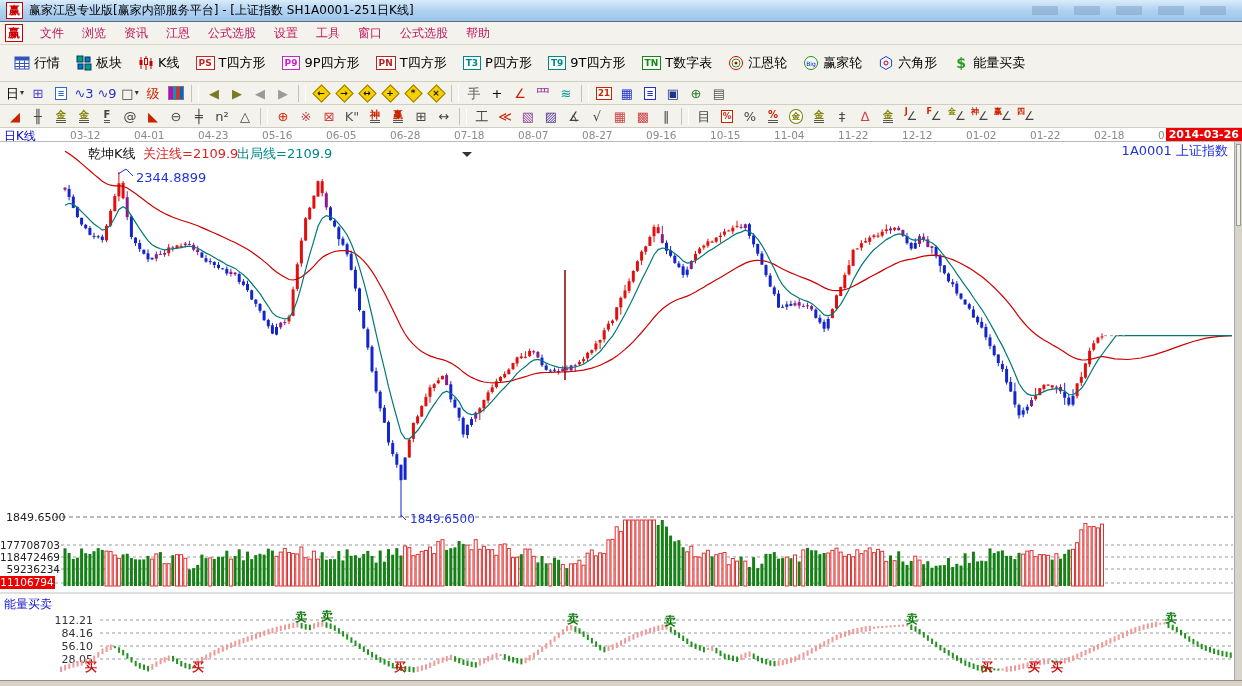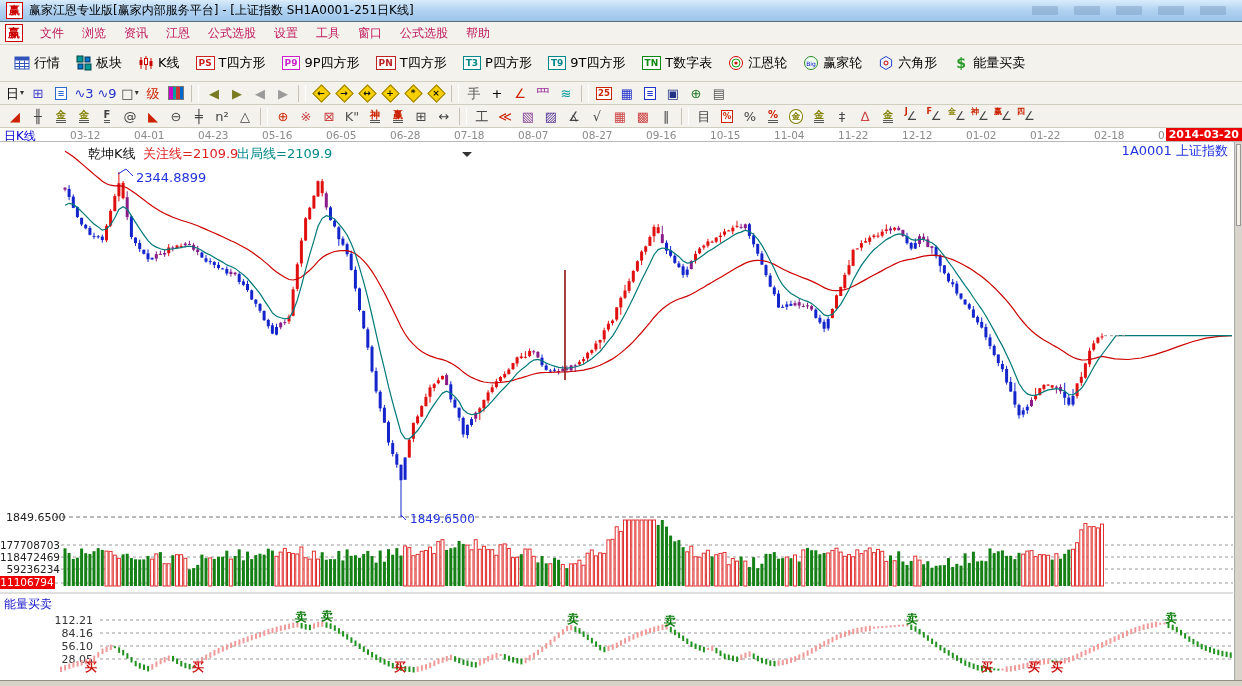--- a/index.html
+++ b/index.html
@@ -263,21 +263,21 @@
         <span style="color: rgb(204, 34, 0);">∠</span>
       </span>
       <span class="tbtn">
         <span style="color: rgb(153, 51, 153);">罒</span>
       </span>
       <span class="tbtn">
         <span style="color: rgb(0, 153, 153);">≋</span>
       </span>
       <span class="tsep"></span>
       <span class="tbtn">
-        <span class="boxed" style="color: rgb(204, 34, 0); border-color: rgb(204, 34, 0);">25</span>
+        <span class="boxed" style="color: rgb(204, 34, 0); border-color: rgb(204, 34, 0);">21</span>
       </span>
       <span class="tbtn">
         <span style="color: rgb(34, 51, 204);">▦</span>
       </span>
       <span class="tbtn">
         <span class="boxed" style="color: rgb(34, 51, 204); border-color: rgb(34, 51, 204);">≡</span>
       </span>
       <span class="tbtn">
         <span style="color: rgb(34, 51, 136);">▣</span>
       </span>
@@ -426,21 +426,21 @@
       <span class="tbtn">
         <span class="angchar" style="color: rgb(204, 34, 0);">四</span>
         <span class="angbase">∠</span>
       </span>
     </div>
 
   <div class="axisrow">
     <span class="axis-left-label">日K线</span>
     <span id="ticks"><span class="tick" style="left: 70px;">03-12</span><span class="tick" style="left: 134px;">04-01</span><span class="tick" style="left: 198px;">04-23</span><span class="tick" style="left: 262px;">05-16</span><span class="tick" style="left: 326px;">06-05</span><span class="tick" style="left: 390px;">06-28</span><span class="tick" style="left: 454px;">07-18</span><span class="tick" style="left: 518px;">08-07</span><span class="tick" style="left: 582px;">08-27</span><span class="tick" style="left: 646px;">09-16</span><span class="tick" style="left: 710px;">10-15</span><span class="tick" style="left: 774px;">11-04</span><span class="tick" style="left: 838px;">11-22</span><span class="tick" style="left: 902px;">12-12</span><span class="tick" style="left: 966px;">01-02</span><span class="tick" style="left: 1030px;">01-22</span><span class="tick" style="left: 1094px;">02-18</span></span>
     <span class="tick" style="left:1158px">03-</span>
-    <span class="curdate">2014-03-20</span>
+    <span class="curdate">2014-03-26</span>
   </div>
 
   <svg id="chart" width="1234" height="538" viewBox="0 0 1234 538">
       <rect x="0" y="0" width="1234" height="538" fill="#ffffff"></rect>
       <line x1="55" y1="375" x2="1233" y2="375" stroke="#777" stroke-dasharray="4 3" stroke-width="1"></line>
       <text x="6" y="379" font-size="11" fill="#222">1849.6500</text>
       <line x1="55" y1="403" x2="1233" y2="403" stroke="#999" stroke-dasharray="3 3" stroke-width="1"></line>
       <line x1="55" y1="415" x2="1233" y2="415" stroke="#999" stroke-dasharray="3 3" stroke-width="1"></line>
       <line x1="55" y1="427" x2="1233" y2="427" stroke="#999" stroke-dasharray="3 3" stroke-width="1"></line>
       <line x1="55" y1="441" x2="1233" y2="441" stroke="#999" stroke-dasharray="3 3" stroke-width="1"></line>

